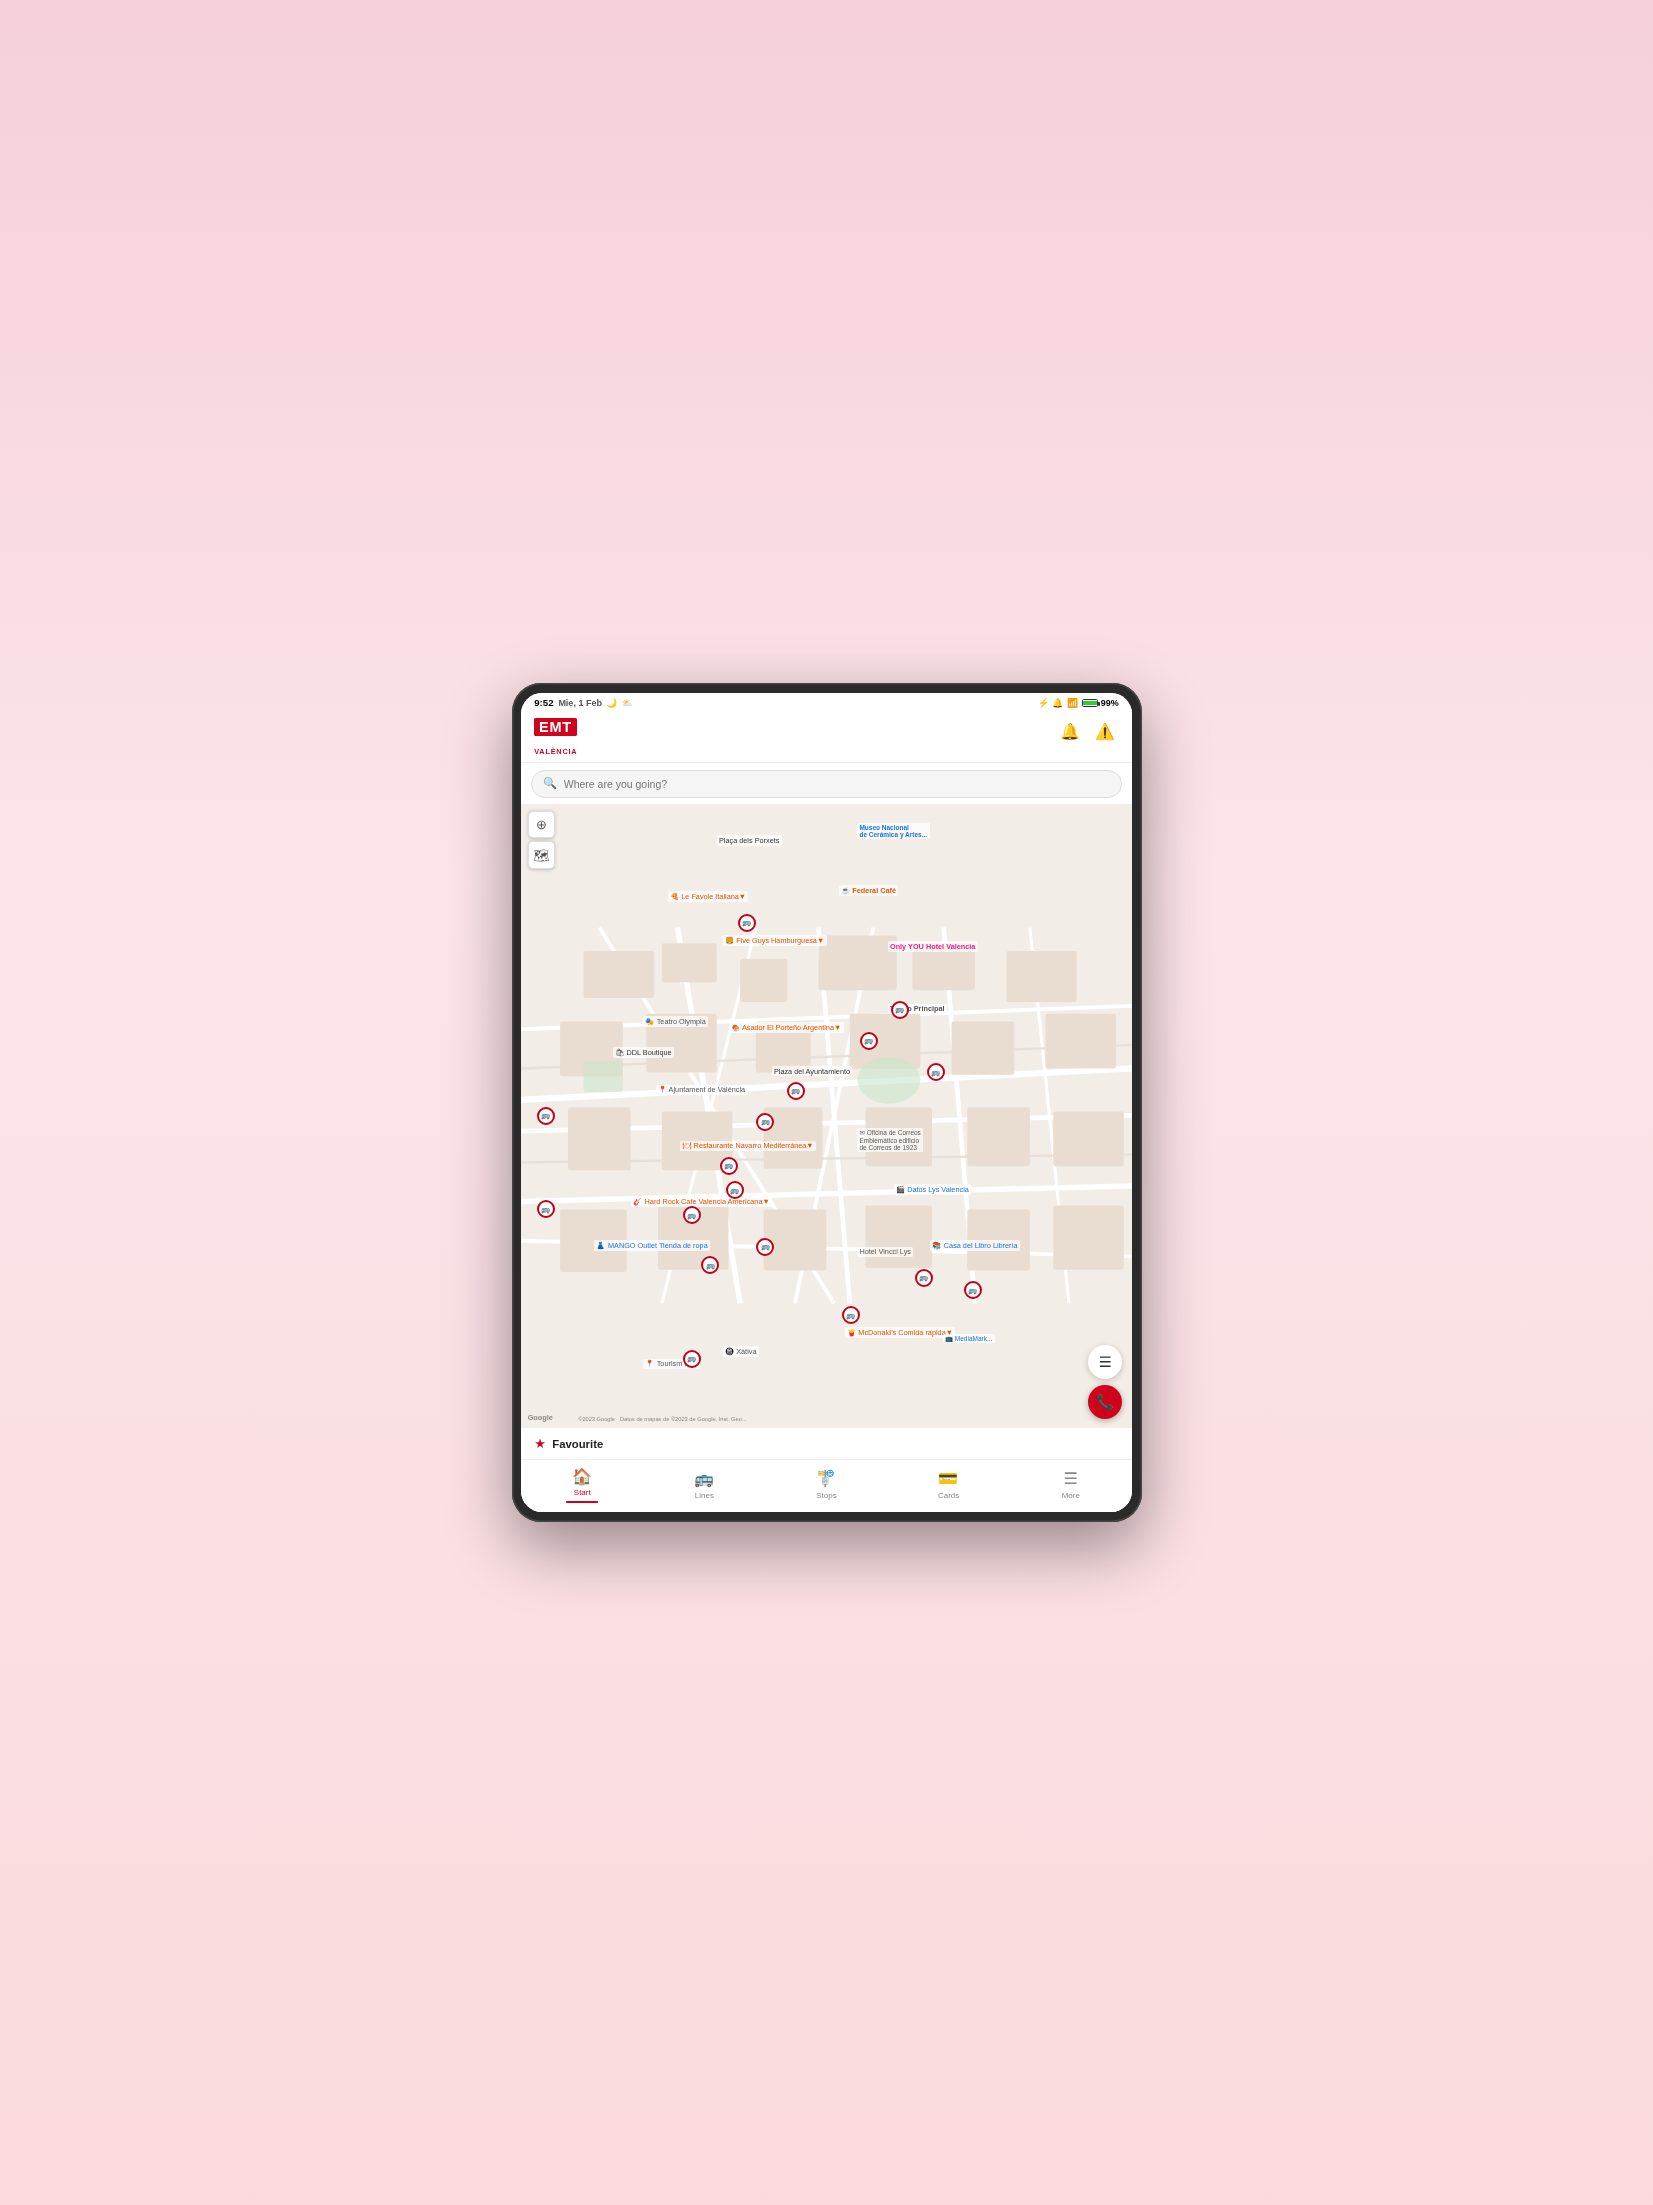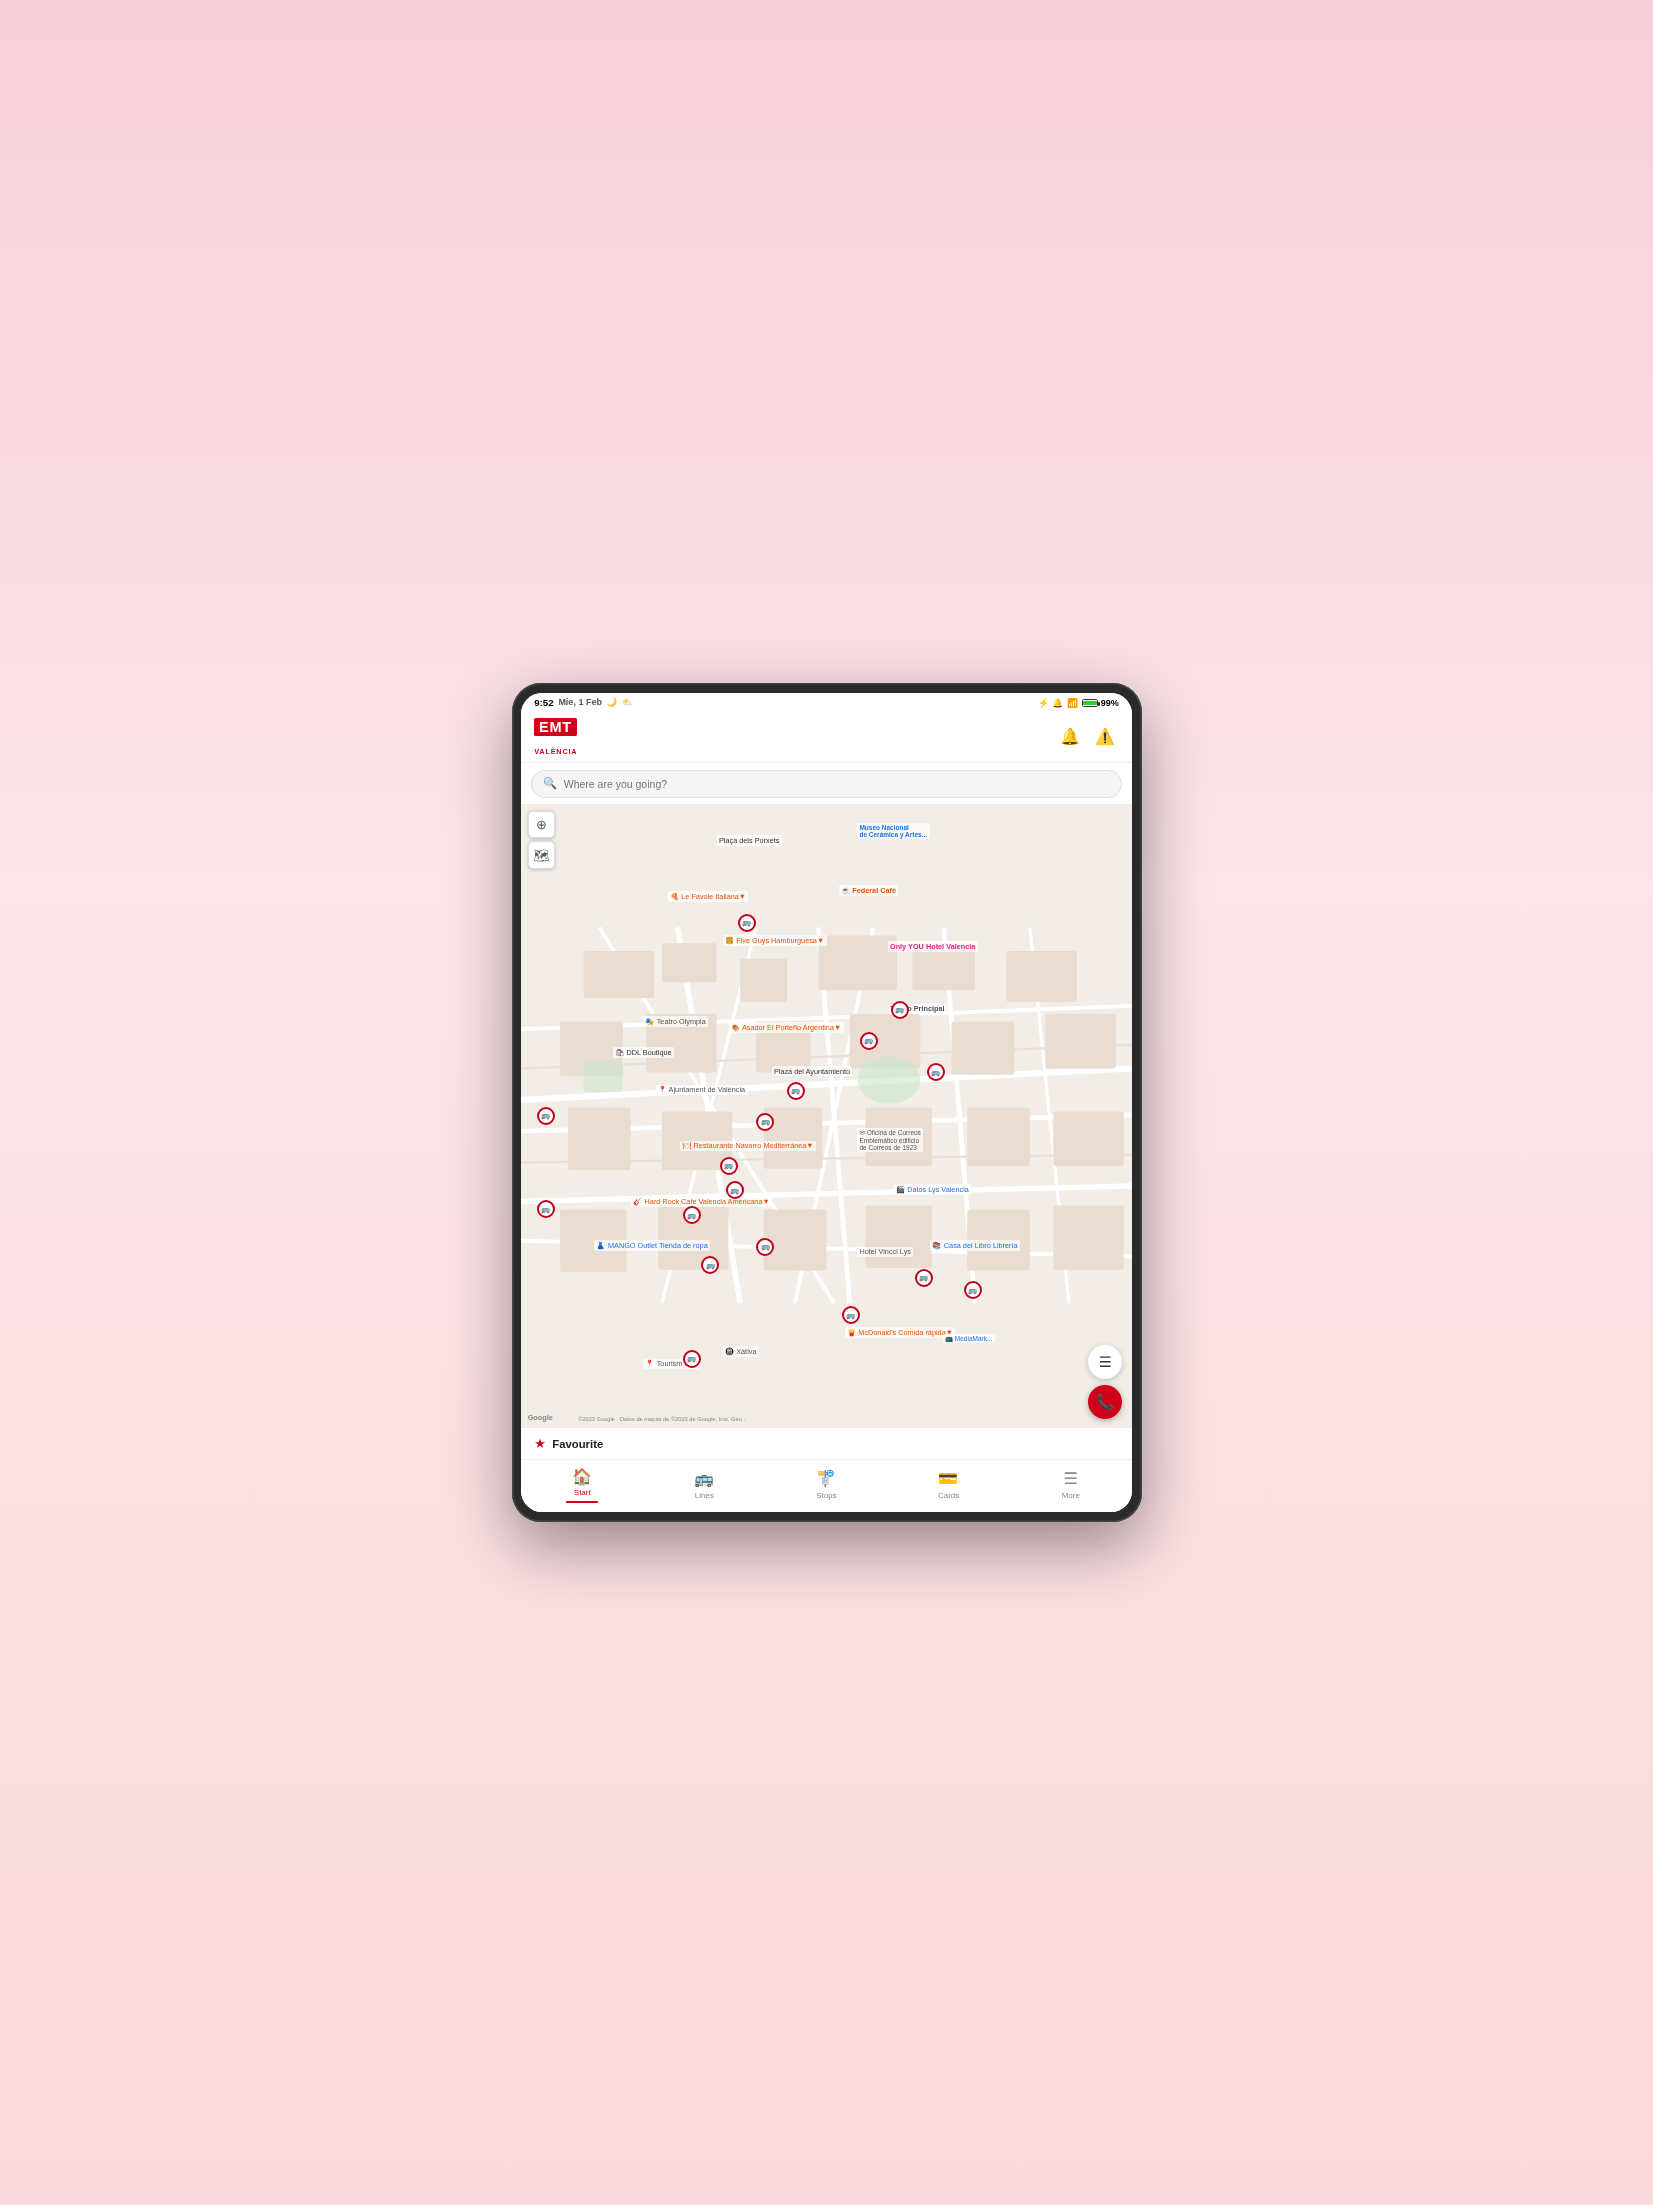--- a/index.html
+++ b/index.html
@@ -58,21 +58,21 @@
     }
     .battery-fill {
       position:absolute; left:0.8px; top:0.8px;
       width:95%; height:calc(100% - 1.6px);
       background: #33cc33; border-radius:0.8px;
     }
     
     .app-header {
       display: flex;
       justify-content: space-between;
-      align-items: center;
+      align-items: flex-start;
       padding: 6.5px 13px;
       background: #fff;
       border-bottom: 0.8px solid #eee;
       flex-shrink: 0;
     }
     .emt-logo {
       display: flex; flex-direction: column; align-items: flex-start;
     }
     .emt-text {
       background: #d0021b;
@@ -233,21 +233,21 @@
       border-radius: 0.8px; margin-top: 1.6px;
     }
   </style>
 </head>
 <body>
 
 <div class="tablet-frame">
   <div class="tablet-screen">
 
     <div class="status-bar">
-      <div style="display:flex;gap:4.8px;">
+      <div style="display:flex;gap:4.8px;align-items:center;">
         <span class="status-time">9:52</span>
         <span class="status-info">Mie, 1 Feb</span>
         <span>🌙</span>
         <span>⛅</span>
       </div>
       <div class="status-icons">
         <span>⚡</span>
         <span>🔔</span>
         <span>📶</span>
         <div class="battery">

